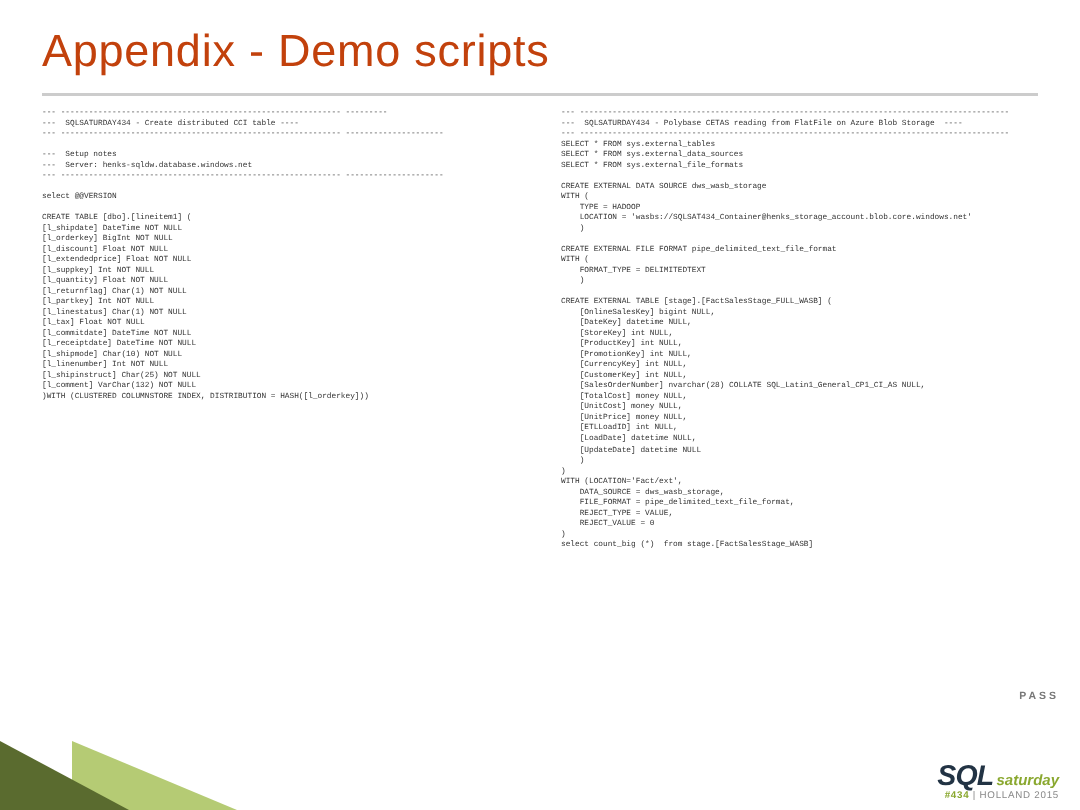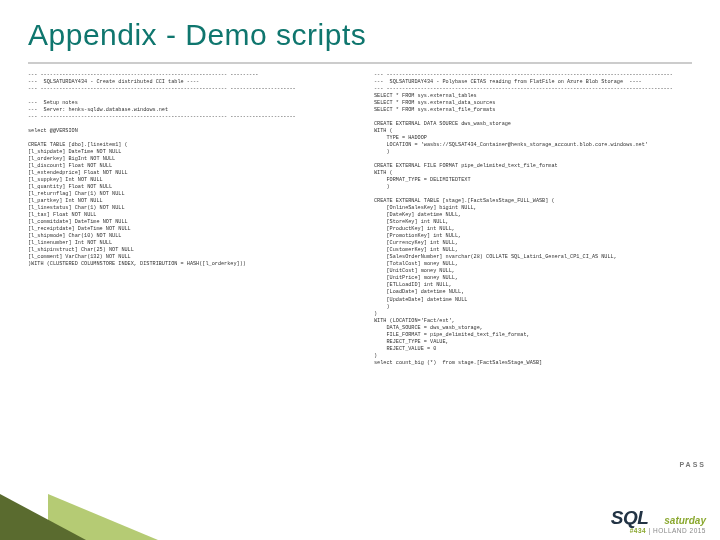--- a/index.html
+++ b/index.html
@@ -10,21 +10,21 @@
     font-family: Arial, Helvetica, sans-serif;
     position: relative;
     overflow: hidden;
   }
   .title-wrap {
     padding: 18px 28px 6px 28px;
   }
   .title {
     font-size: 30px;
     font-weight: 400;
-    color: #0f766e;
+    color: #c2410c;
     letter-spacing: 0.5px;
   }
   .title-underline {
     margin: 4px 28px 0 28px;
     height: 2px;
     background: #ccc;
   }
   .cols {
     display: flex;
     padding: 8px 28px 0 28px;
@@ -70,21 +70,21 @@
   .logo-pass {
     font-size: 7px;
     letter-spacing: 2px;
     color: #777;
     font-weight: 700;
   }
   .logo-main {
     display: flex;
     align-items: baseline;
     justify-content: flex-end;
-    gap: 16px;
+    gap: 2px;
   }
   .logo-sql {
     font-size: 19px;
     font-weight: 900;
     color: #223344;
     font-style: italic;
     letter-spacing: -0.5px;
   }
   .logo-sat {
     font-size: 10px;

